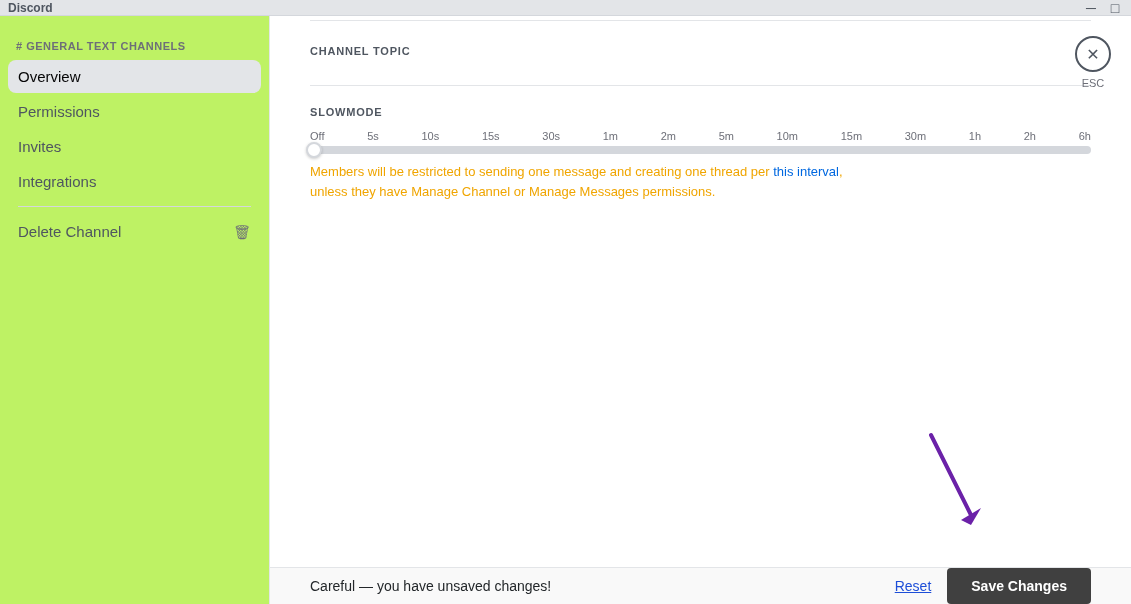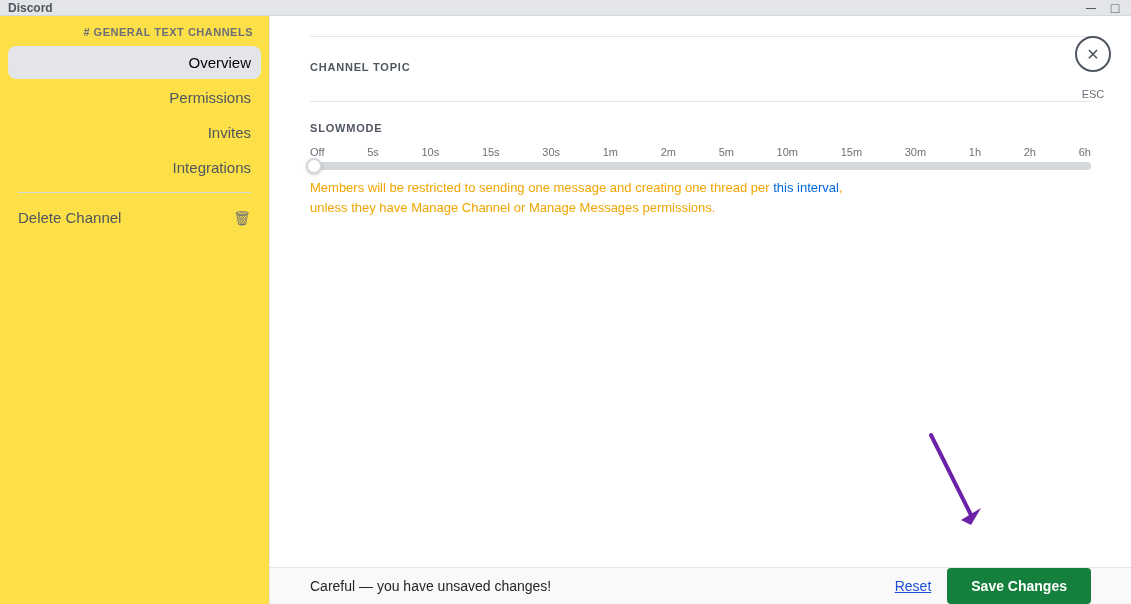--- a/index.html
+++ b/index.html
@@ -47,25 +47,24 @@
     
     .app-body {
       display: flex;
       flex: 1;
       overflow: hidden;
     }
 
     
     .sidebar {
       width: 270px;
-      background: #fde047;
-      padding: 2px 8px;
+      background: #bef264;
+      padding: 16px 8px;
       flex-shrink: 0;
       border-right: 1px solid #e3e5e8;
-      text-align: right;
     }
     .sidebar-section-header {
       font-size: 11px;
       font-weight: 700;
       color: #6d6f78;
       letter-spacing: 0.5px;
       text-transform: uppercase;
       padding: 8px 8px 4px 8px;
       margin-bottom: 4px;
     }
@@ -107,21 +106,21 @@
       flex: 1;
       background: #ffffff;
       display: flex;
       flex-direction: column;
       overflow: hidden;
       position: relative;
     }
     .content-scroll {
       flex: 1;
       overflow-y: auto;
-      padding: 20px 40px;
+      padding: 4px 40px;
       padding-bottom: 0;
     }
 
     
     .top-divider {
       border: none;
       border-top: 1px solid #e3e5e8;
       margin-bottom: 24px;
     }
 
@@ -246,21 +245,21 @@
       display: flex;
       align-items: center;
       justify-content: center;
       font-size: 16px;
       color: #4f5660;
       font-weight: 300;
     }
     .esc-label {
       font-size: 11px;
       color: #6d6f78;
-      margin-top: 16px;
+      margin-top: 5px;
     }
 
     
     .bottom-bar {
       background: #f9f9f9;
       border-top: 1px solid #e3e5e8;
       padding: 0 40px;
       display: flex;
       align-items: center;
       justify-content: space-between;
@@ -278,21 +277,21 @@
     }
     .reset-btn {
       font-size: 14px;
       color: #1d4ed8;
       background: none;
       border: none;
       cursor: pointer;
       text-decoration: underline;
     }
     .save-btn {
-      background: #15803d;
+      background: #404040;
       color: #ffffff;
       border: none;
       border-radius: 4px;
       padding: 10px 24px;
       font-size: 14px;
       font-weight: 600;
       cursor: pointer;
     }
 
     

